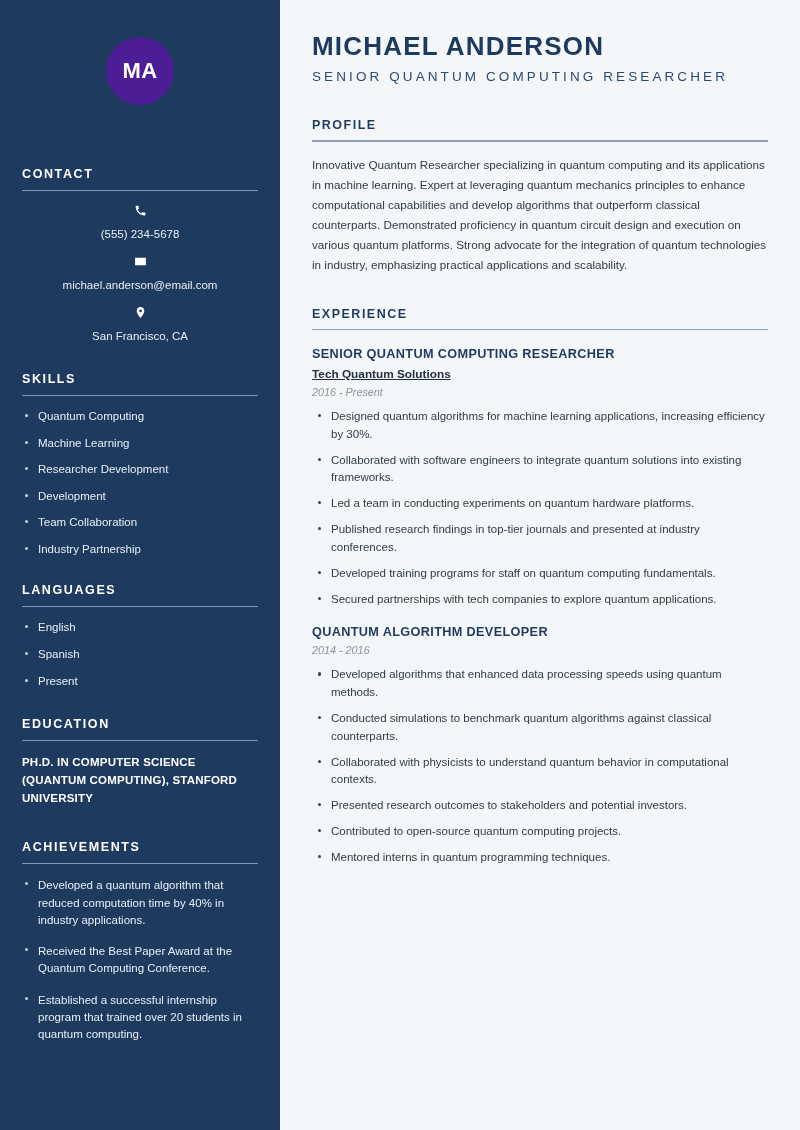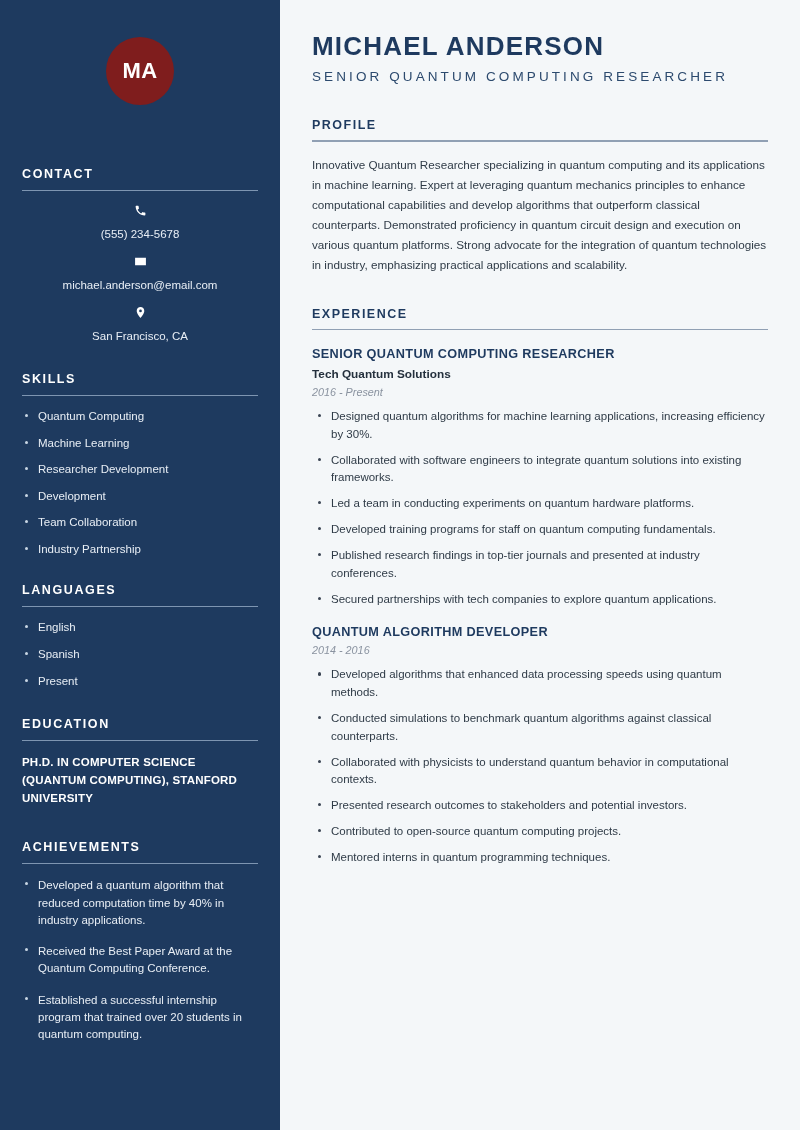--- a/index.html
+++ b/index.html
@@ -14,21 +14,21 @@
   .sidebar {
     width:280px; flex:0 0 280px;
     background:#1e3a5f;
     color:#ffffff;
     padding:0 22px;
     position:relative;
   }
   .avatar-wrap { display:flex; justify-content:center; padding-top:37px; }
   .avatar {
     width:68px; height:68px; border-radius:50%;
-    background:#7f1d1d;
+    background:#4c1d95;
     display:flex; align-items:center; justify-content:center;
     color:#ffffff; font-size:22px; font-weight:bold; letter-spacing:0.5px;
   }
 
   .side-section { margin-top:0; }
   .side-h {
     font-size:12.5px; font-weight:bold; letter-spacing:1.6px;
     color:#ffffff; text-transform:uppercase;
   }
   .side-rule {
@@ -94,21 +94,21 @@
   .sp-profile { margin-top:34px; }
   .sp-exp     { margin-top:31px; }
 
   .job { margin-top:17px; }
   .job-title {
     font-size:12.7px; font-weight:bold; color:#1e3a5f;
     letter-spacing:0.35px; text-transform:uppercase;
   }
   .job-company {
     margin-top:6px;
-    font-size:11.8px; font-weight:bold; color:#24303d;
+    font-size:11.8px; font-weight:bold; color:#24303d;text-decoration:underline;
   }
   .job-date {
     margin-top:5px;
     font-size:10.8px; font-style:italic; color:#8a93a0;
   }
   .job-ul { list-style:none; margin-top:10px; }
   .job-li {
     position:relative; padding-left:19px;
     font-size:11.5px; color:#2f3b47;
     line-height:1.55; margin-bottom:8px;
@@ -211,22 +211,22 @@
       <div class="main-rule"></div>
 
       <div class="job">
         <div class="job-title">SENIOR QUANTUM COMPUTING RESEARCHER</div>
         <div class="job-company">Tech Quantum Solutions</div>
         <div class="job-date">2016 - Present</div>
         <ul class="job-ul">
           <li class="job-li">Designed quantum algorithms for machine learning applications, increasing efficiency by 30%.</li>
           <li class="job-li">Collaborated with software engineers to integrate quantum solutions into existing frameworks.</li>
           <li class="job-li">Led a team in conducting experiments on quantum hardware platforms.</li>
+          <li class="job-li">Published research findings in top-tier journals and presented at industry conferences.</li>
           <li class="job-li">Developed training programs for staff on quantum computing fundamentals.</li>
-          <li class="job-li">Published research findings in top-tier journals and presented at industry conferences.</li>
           <li class="job-li">Secured partnerships with tech companies to explore quantum applications.</li>
         </ul>
       </div>
 
       <div class="job">
         <div class="job-title">QUANTUM ALGORITHM DEVELOPER</div>
         <div class="job-date">2014 - 2016</div>
         <ul class="job-ul">
           <li class="job-li">Developed algorithms that enhanced data processing speeds using quantum methods.</li>
           <li class="job-li">Conducted simulations to benchmark quantum algorithms against classical counterparts.</li>

